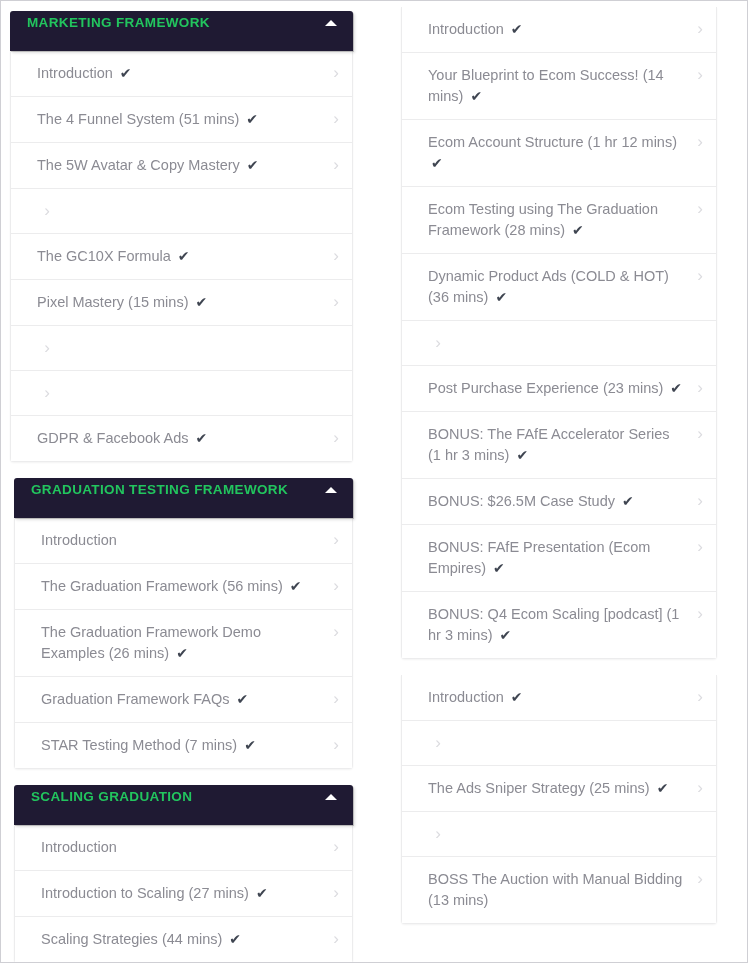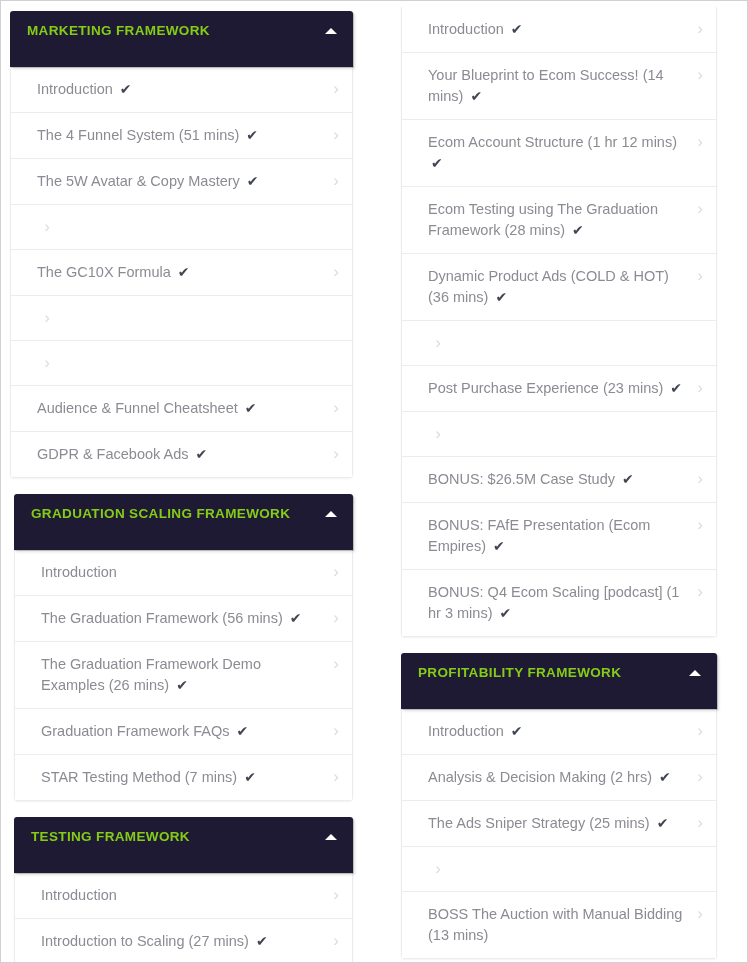--- a/index.html
+++ b/index.html
@@ -51,22 +51,22 @@
   .module {
     margin-bottom: 16px;
     position: relative;
   }
   .module.indent {
     margin-left: 4px;
   }
 
   .module-header {
     background: #1f1a33;
-    color: #84cc16;
-    height: 56px;
+    color: #22c55e;
+    height: 40px;
     display: flex;
     align-items: center;
     justify-content: space-between;
     padding: 0 14px 16px 17px;
     box-sizing: border-box;
     border-radius: 3px 3px 0 0;
     box-shadow: 1px 1px 0 0 rgba(0,0,0,0.18), 2px 2px 3px rgba(0,0,0,0.12);
     position: relative;
     z-index: 2;
   }
@@ -160,38 +160,38 @@
               <span class="chev">›</span>
             </div>
             <div class="lesson">
               <span class="chev">›</span>
             </div>
             <div class="lesson">
               <span class="lesson-label">The GC10X Formula <span class="check">✔</span></span>
               <span class="chev">›</span>
             </div>
             <div class="lesson">
-              <span class="chev">›</span>
-            </div>
-            <div class="lesson">
-              <span class="chev">›</span>
-            </div>
-            <div class="lesson">
-              <span class="lesson-label">Audience &amp; Funnel Cheatsheet <span class="check">✔</span></span>
+              <span class="lesson-label">Pixel Mastery (15 mins) <span class="check">✔</span></span>
+              <span class="chev">›</span>
+            </div>
+            <div class="lesson">
+              <span class="chev">›</span>
+            </div>
+            <div class="lesson">
               <span class="chev">›</span>
             </div>
             <div class="lesson">
               <span class="lesson-label">GDPR &amp; Facebook Ads <span class="check">✔</span></span>
               <span class="chev">›</span>
             </div>
           </div>
         </div>
         <div class="module indent">
           <div class="module-header">
-            <span class="module-title">GRADUATION SCALING FRAMEWORK</span>
+            <span class="module-title">GRADUATION TESTING FRAMEWORK</span>
             <span class="caret"></span>
           </div>
           <div class="module-list">
             <div class="lesson">
               <span class="lesson-label">Introduction</span>
               <span class="chev">›</span>
             </div>
             <div class="lesson">
               <span class="lesson-label">The Graduation Framework (56 mins) <span class="check">✔</span></span>
               <span class="chev">›</span>
@@ -205,21 +205,21 @@
               <span class="chev">›</span>
             </div>
             <div class="lesson">
               <span class="lesson-label">STAR Testing Method (7 mins) <span class="check">✔</span></span>
               <span class="chev">›</span>
             </div>
           </div>
         </div>
         <div class="module indent">
           <div class="module-header">
-            <span class="module-title">TESTING FRAMEWORK</span>
+            <span class="module-title">SCALING GRADUATION</span>
             <span class="caret"></span>
           </div>
           <div class="module-list">
             <div class="lesson">
               <span class="lesson-label">Introduction</span>
               <span class="chev">›</span>
             </div>
             <div class="lesson">
               <span class="lesson-label">Introduction to Scaling (27 mins) <span class="check">✔</span></span>
               <span class="chev">›</span>
@@ -255,48 +255,44 @@
               <span class="chev">›</span>
             </div>
             <div class="lesson">
               <span class="chev">›</span>
             </div>
             <div class="lesson">
               <span class="lesson-label">Post Purchase Experience (23 mins) <span class="check">✔</span></span>
               <span class="chev">›</span>
             </div>
             <div class="lesson">
+              <span class="lesson-label">BONUS: The FAfE Accelerator Series (1 hr 3 mins) <span class="check">✔</span></span>
               <span class="chev">›</span>
             </div>
             <div class="lesson">
               <span class="lesson-label">BONUS: $26.5M Case Study <span class="check">✔</span></span>
               <span class="chev">›</span>
             </div>
             <div class="lesson">
               <span class="lesson-label">BONUS: FAfE Presentation (Ecom Empires) <span class="check">✔</span></span>
               <span class="chev">›</span>
             </div>
             <div class="lesson">
               <span class="lesson-label">BONUS: Q4 Ecom Scaling [podcast] (1 hr 3 mins) <span class="check">✔</span></span>
               <span class="chev">›</span>
             </div>
           </div>
         </div>
         <div class="module">
-          <div class="module-header">
-            <span class="module-title">PROFITABILITY FRAMEWORK</span>
-            <span class="caret"></span>
-          </div>
           <div class="module-list">
             <div class="lesson">
               <span class="lesson-label">Introduction <span class="check">✔</span></span>
               <span class="chev">›</span>
             </div>
             <div class="lesson">
-              <span class="lesson-label">Analysis &amp; Decision Making (2 hrs) <span class="check">✔</span></span>
               <span class="chev">›</span>
             </div>
             <div class="lesson">
               <span class="lesson-label">The Ads Sniper Strategy (25 mins) <span class="check">✔</span></span>
               <span class="chev">›</span>
             </div>
             <div class="lesson">
               <span class="chev">›</span>
             </div>
             <div class="lesson">

